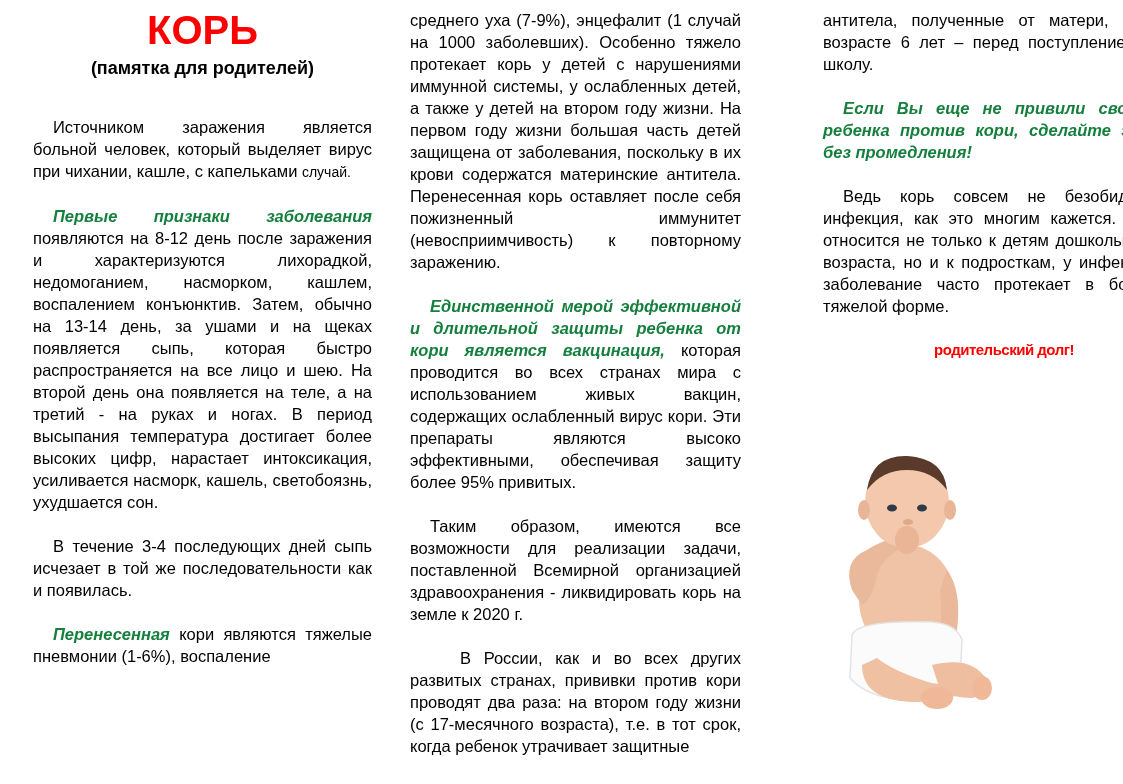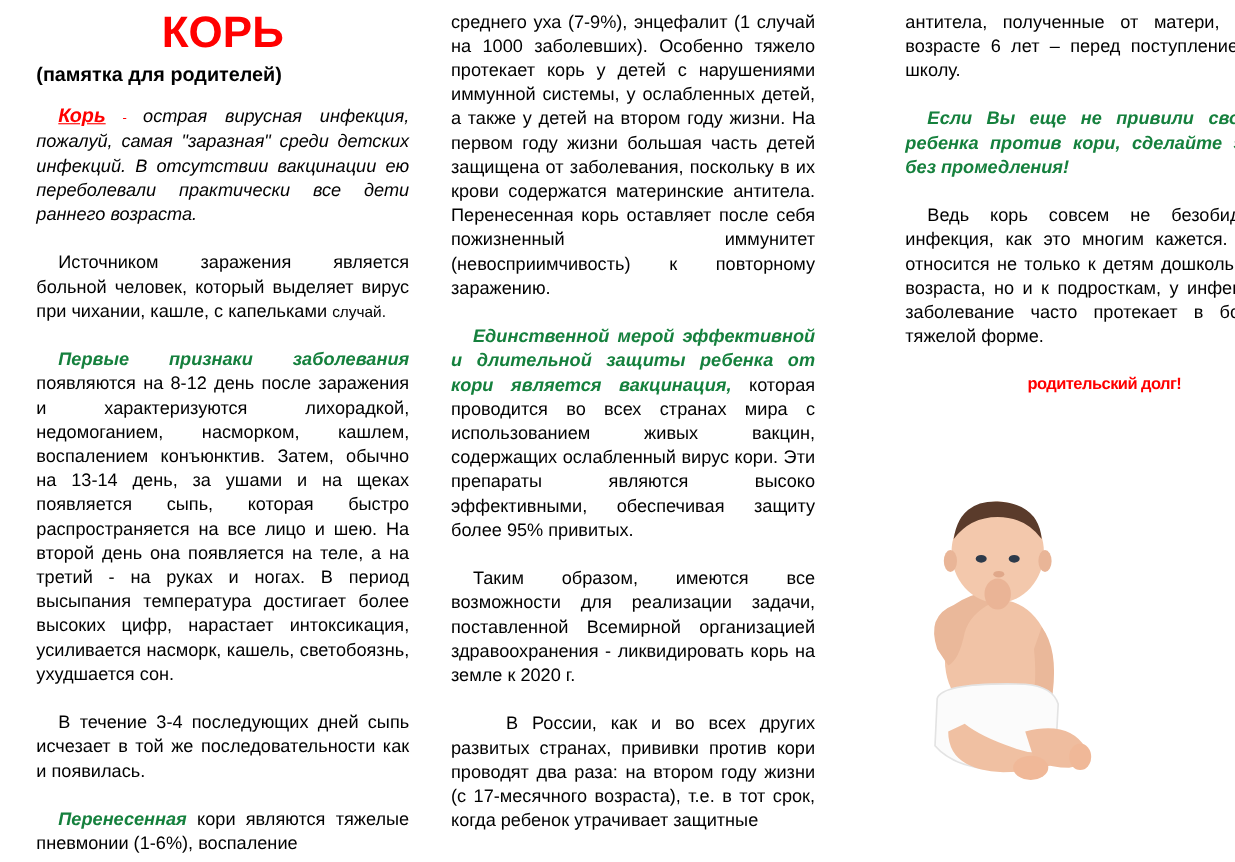--- a/index.html
+++ b/index.html
@@ -8,38 +8,35 @@
   .col { position: absolute; top: 0; font-size: 16.5px; line-height: 22px; }
   .col-1 { left: 33px; width: 339px; }
   .col-2 { left: 410px; width: 331px; }
   .col-3 { left: 823px; width: 332px; }
   p { margin: 0; text-align: justify; }
   .indent { text-indent: 20px; }
   .gap { height: 22px; }
   .red { color: #15803d; }
   .ib { font-style: italic; font-weight: bold; }
   .title { text-align: center; color: #ff0000; font-weight: bold; font-size: 40px; line-height: 44px; margin-top: 8px; }
-  .subtitle { font-weight: bold; font-size: 18px; line-height: 24px; margin-top: 4px; margin-bottom: 14px; }
+  .subtitle { text-align: center; font-weight: bold; font-size: 18px; line-height: 24px; margin-top: 4px; margin-bottom: 14px; }
   .italic-p { font-style: italic; }
   .term { color: #ff0000; font-weight: bold; font-style: italic; text-decoration: underline; font-size: 18px; }
   .dash { color: #ff0000; font-size: 12px; }
   .small { font-size: 14px; }
   .slogan { text-align: center; color: #ff0000; font-weight: bold; font-size: 15px; line-height: 22px; letter-spacing: -0.5px; }
   .baby { position: absolute; left: 822px; top: 440px; width: 185px; height: 275px; }
 </style>
 </head>
 <body>
 
 <div class="col col-1">
   <div class="title">КОРЬ</div>
   <div class="subtitle">(памятка для родителей)</div>
 
-  <p class="indent italic-p">
-    <span class="term">Корь</span><span class="dash"> - </span><span>острая вирусная инфекция, пожалуй, самая "заразная" среди детских инфекций. В отсутствии вакцинации ею переболевали практически все дети раннего возраста.</span>
-  </p>
   <div class="gap"></div>
 
   <p class="indent">
     <span>Источником заражения является больной человек, который выделяет вирус при чихании, кашле, с капельками </span><span class="small">случай.</span>
   </p>
   <div class="gap"></div>
 
   <p class="indent">
     <span class="red ib">Первые признаки заболевания</span><span> появляются на 8-12 день после заражения и характеризуются лихорадкой, недомоганием, насморком, кашлем, воспалением конъюнктив. Затем, обычно на 13-14 день, за ушами и на щеках появляется сыпь, которая быстро распространяется на все лицо и шею. На второй день она появляется на теле, а на третий - на руках и ногах. В период высыпания температура достигает более высоких цифр, нарастает интоксикация, усиливается насморк, кашель, светобоязнь, ухудшается сон.</span>
   </p>

